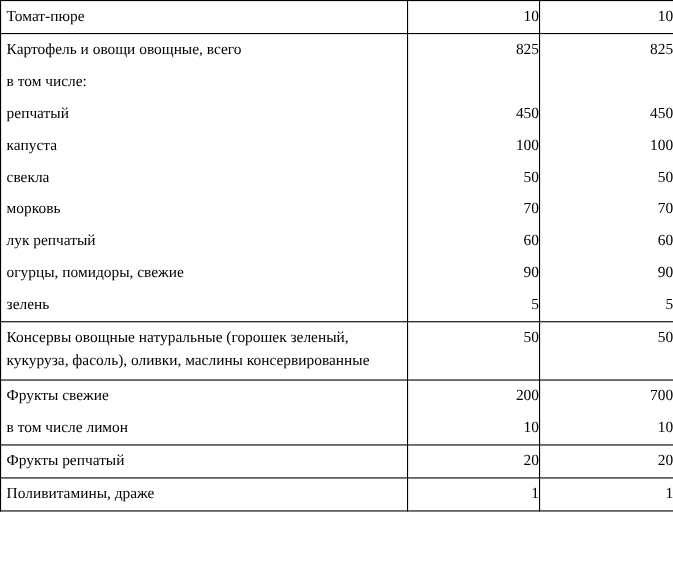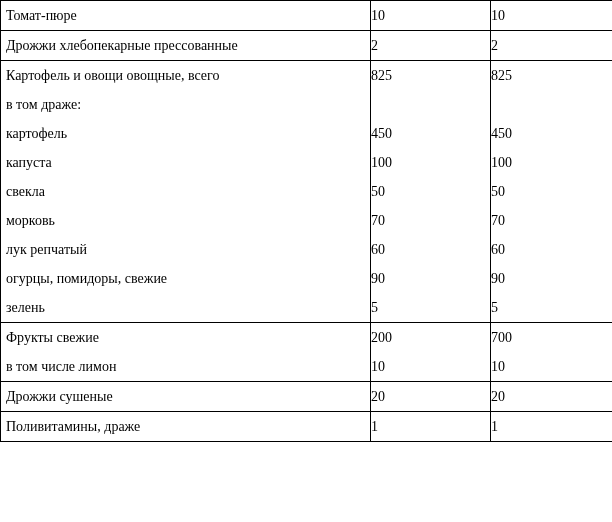--- a/index.html
+++ b/index.html
@@ -15,21 +15,21 @@
     }
     col.c1 { width: 370px; }
     col.c2 { width: 120px; }
     col.c3 { width: 122px; }
     td {
       border: 1px solid #000;
       vertical-align: top;
       padding: 0;
     }
     td.name { padding-left: 5px; text-align: left; }
-    td.val { text-align: left; }
+    td.val { text-align: right; }
     .line { height: 29px; line-height: 29px; white-space: nowrap; }
     .wrap { line-height: 21px; padding-top: 4px; padding-bottom: 6px; white-space: normal; }
     .wrap-val { line-height: 21px; padding-top: 4px; }
   </style>
 </head>
 <body>
 
 <table>
   <colgroup>
       <col class="c1">
@@ -42,37 +42,26 @@
         <div class="line">Томат-пюре</div>
       </td>
       <td class="val">
         <div class="line">10</div>
       </td>
       <td class="val">
         <div class="line">10</div>
       </td>
     </tr>
 
-    <tr>
-      <td class="name">
-        <div class="line">Дрожжи хлебопекарные прессованные</div>
-      </td>
-      <td class="val">
-        <div class="line">2</div>
-      </td>
-      <td class="val">
-        <div class="line">2</div>
-      </td>
-    </tr>
 
     <tr>
       <td class="name">
         <div class="line">Картофель и овощи овощные, всего</div>
-        <div class="line">в том драже:</div>
-        <div class="line">картофель</div>
+        <div class="line">в том числе:</div>
+        <div class="line">репчатый</div>
         <div class="line">капуста</div>
         <div class="line">свекла</div>
         <div class="line">морковь</div>
         <div class="line">лук репчатый</div>
         <div class="line">огурцы, помидоры, свежие</div>
         <div class="line">зелень</div>
       </td>
       <td class="val">
         <div class="line">825</div>
         <div class="line"></div>
@@ -90,40 +79,51 @@
         <div class="line">450</div>
         <div class="line">100</div>
         <div class="line">50</div>
         <div class="line">70</div>
         <div class="line">60</div>
         <div class="line">90</div>
         <div class="line">5</div>
       </td>
     </tr>
 
+    <tr>
+      <td class="name">
+        <div class="wrap">Консервы овощные натуральные (горошек зеленый, кукуруза, фасоль), оливки, маслины консервированные</div>
+      </td>
+      <td class="val">
+        <div class="wrap-val">50</div>
+      </td>
+      <td class="val">
+        <div class="wrap-val">50</div>
+      </td>
+    </tr>
 
 
     <tr>
       <td class="name">
         <div class="line">Фрукты свежие</div>
         <div class="line">в том числе лимон</div>
       </td>
       <td class="val">
         <div class="line">200</div>
         <div class="line">10</div>
       </td>
       <td class="val">
         <div class="line">700</div>
         <div class="line">10</div>
       </td>
     </tr>
 
     <tr>
       <td class="name">
-        <div class="line">Дрожжи сушеные</div>
+        <div class="line">Фрукты репчатый</div>
       </td>
       <td class="val">
         <div class="line">20</div>
       </td>
       <td class="val">
         <div class="line">20</div>
       </td>
     </tr>
 
     <tr>

